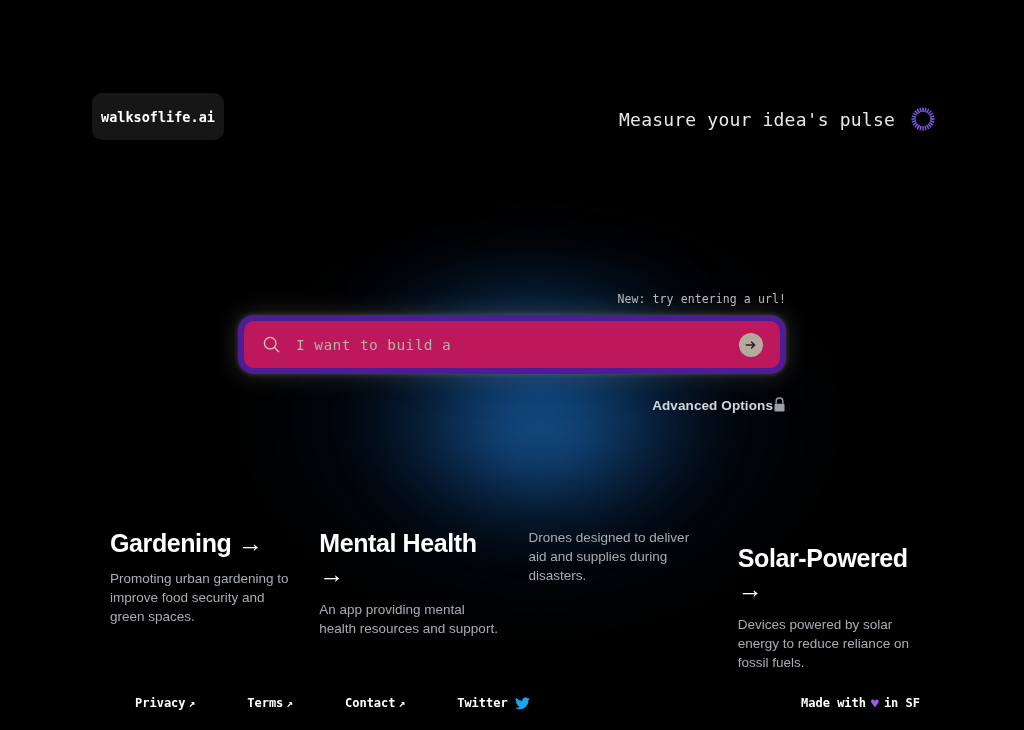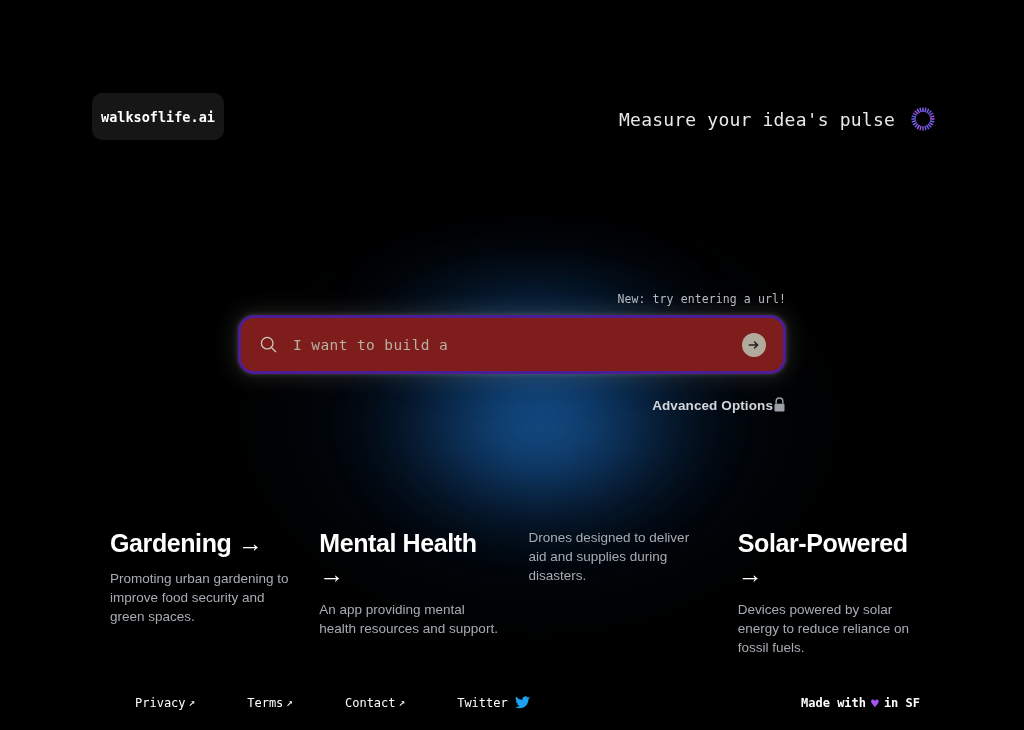--- a/index.html
+++ b/index.html
@@ -102,22 +102,22 @@
     font-size:11.5px;
     color:#b9bcc2;
     text-align:right;
     margin-bottom:9px;
     letter-spacing:0.1px;
   }
 
   #search-bar {
     position:relative;
     width:548px; height:59px;
-    background:#7f1d1d;
-    border:3px solid #4c1d95;
+    background:#be185d;
+    border:6px solid #4c1d95;
     border-radius:16px;
     display:flex; align-items:center;
     box-shadow:0 0 22px 4px rgba(190,185,175,0.16),
                0 0 4px 1px rgba(210,205,195,0.18);
     cursor:text;
   }
   #search-icon {
     margin-left:17px; width:21px; height:21px; flex:none;
   }
   #search-input {
@@ -157,21 +157,21 @@
   
   #cards {
     position:absolute;
     left:110px; top:528px;
     width:816px;
     display:flex;
     gap:0;
     z-index:6;
   }
   .card { width:211px; padding-right:30px; cursor:pointer; }
-  .card:last-child { padding-right:0; }
+  .card:last-child { padding-right:0;margin-top:15px; }
   .card-title {
     font-size:25px;
     font-weight:bold;
     color:#ffffff;
     line-height:1.24;
     letter-spacing:-0.4px;
     margin-bottom:10px;
   }
   .card-title .arrow { font-weight:normal; }
   .card-desc {
@@ -187,24 +187,24 @@
     left:0; bottom:14px; width:1024px; height:26px;
     z-index:6;
     display:flex; align-items:center;
     padding:0 104px 0 105px;
     justify-content:space-between;
   }
   #footer-links { display:flex; align-items:center; gap:22px; }
   .footer-link {
     font-family:"DejaVu Sans Mono", monospace;
     font-size:12px;
-    font-weight:normal;
+    font-weight:bold;
     color:#ffffff;
     text-decoration:none;
-    display:flex; align-items:flex-start; gap:3px;
+    display:flex; align-items:flex-end; gap:3px;
     letter-spacing:0px;
     cursor:pointer;
     padding-left:30px;
   }
   .footer-link .ext { font-size:11px; }
   #twitter-icon { width:15px; height:13px; display:block; margin-left:4px; }
   #made-with {
     font-family:"DejaVu Sans Mono", monospace;
     font-size:12px;
     font-weight:bold;

